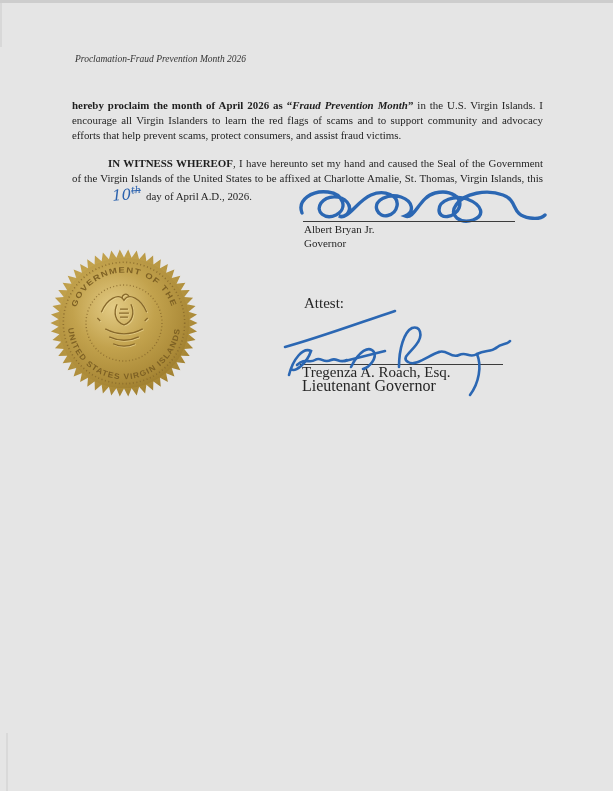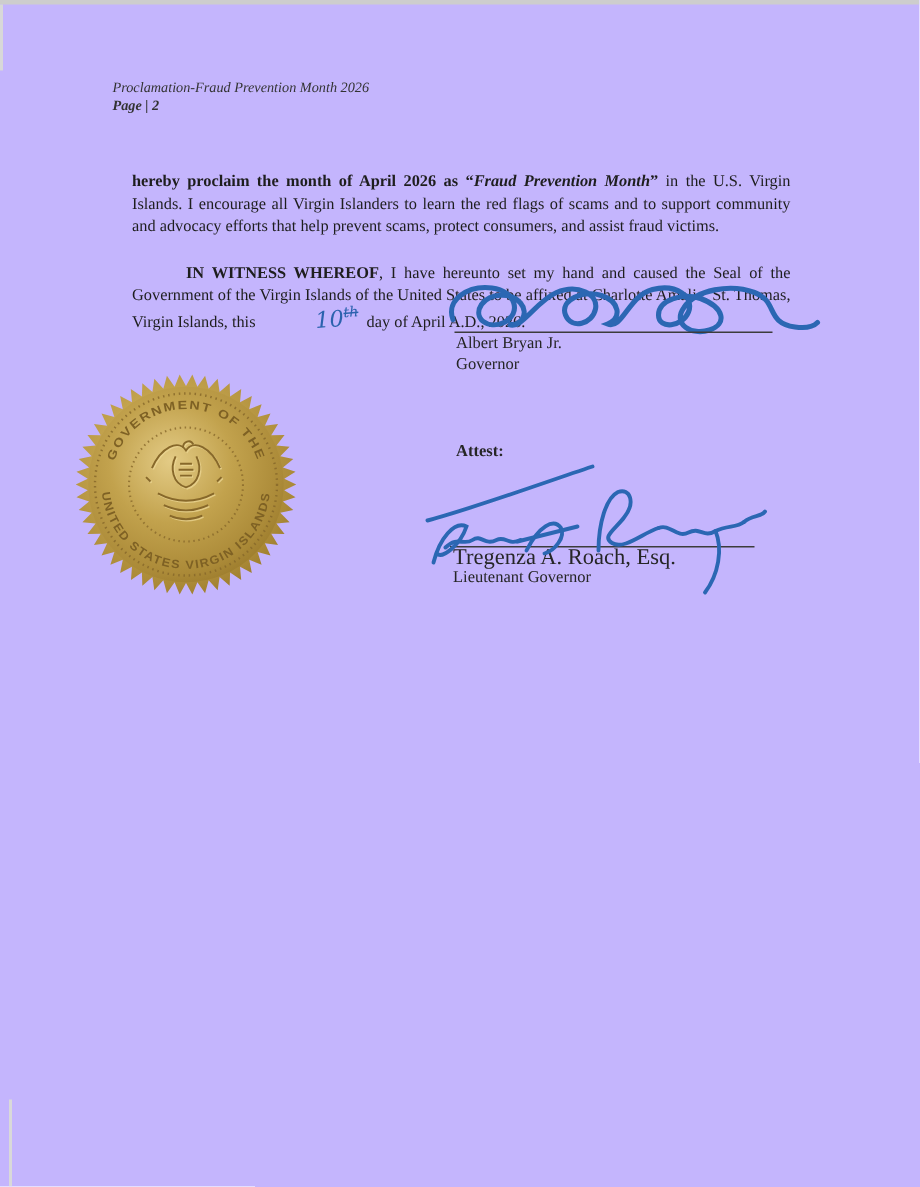--- a/index.html
+++ b/index.html
@@ -1,69 +1,68 @@
 <!DOCTYPE html>
 <html><head>
 <meta charset="utf-8">
 <style>
   html,body{margin:0;padding:0;background:#ffffff;}
   .page{
-    position:relative;width:613px;height:791px;background:#c4b5fd;overflow:hidden;
+    position:relative;width:613px;height:791px;background:#e5e5e5;overflow:hidden;
     font-family:"Liberation Serif", serif;color:#222;
   }
   
   .scan-top{position:absolute;left:0;top:0;width:613px;height:3px;background:#cdcdcd;}
   .scan-left{position:absolute;left:0;top:3px;width:2px;height:44px;background:#d8d8d8;}
   .scan-bottom-line{position:absolute;left:6px;top:733px;width:2px;height:58px;background:#d9d9d9;}
 
   .header{position:absolute;left:75px;top:53px;font-size:9.5px;line-height:12px;color:#333;}
   .header .h1{font-style:italic;}
   .header .h2{font-style:italic;font-weight:bold;}
 
   .body-text{position:absolute;left:72px;top:98px;width:471px;font-size:10.9px;line-height:15px;text-align:justify;color:#1e1e1e;}
-  .body-text p{margin:16px;}
+  .body-text p{margin:0;}
   .p2{margin-top:13px !important;text-indent:36px;}
   .bold{font-weight:bold;}
   .bi{font-weight:bold;font-style:italic;}
 
   .handwritten-day{
     display:inline-block;color:#2b62ae;font-style:italic;font-size:15px;line-height:10px;
     transform:rotate(-4deg) translateY(1px);margin:0 5px 0 4px;font-family:"DejaVu Serif", serif;
   }
   .handwritten-day sup{font-size:9.5px;text-decoration:line-through;}
 
   .gov-block{position:absolute;left:298px;top:184px;width:260px;height:70px;}
   .gov-sig{position:absolute;left:-2px;top:-2px;width:252px;height:46px;}
   .gov-line{position:absolute;left:5px;top:37px;width:212px;height:1px;background:#3c3c3c;}
   .gov-name{position:absolute;left:6px;top:39px;font-size:11px;line-height:13.5px;color:#262626;}
   .gov-title{position:absolute;left:6px;top:52.5px;font-size:11px;line-height:13.5px;color:#262626;text-align:center;}
 
   .seal{position:absolute;left:50px;top:249px;width:148px;height:148px;}
 
   .attest-block{position:absolute;left:303px;top:295px;width:240px;height:110px;}
-  .attest-label{position:absolute;left:1px;top:0;font-size:11px;font-weight:bold;color:#262626;}
+  .attest-label{position:absolute;left:1px;top:0;font-size:15px;font-weight:normal;color:#262626;}
   .lt-sig{position:absolute;left:-22px;top:8px;width:232px;height:96px;z-index:2;}
   .lt-line{position:absolute;left:-3px;top:69px;width:203px;height:1px;background:#3c3c3c;z-index:1;}
   .lt-name{position:absolute;left:-1px;top:71px;font-size:15px;line-height:13.5px;color:#262626;z-index:1;}
-  .lt-title{position:absolute;left:-1px;top:84px;font-size:11px;line-height:13.5px;color:#262626;z-index:1;}
+  .lt-title{position:absolute;left:-1px;top:84px;font-size:16px;line-height:13.5px;color:#262626;z-index:1;}
 
   .seal-text{font-family:"Liberation Sans", sans-serif;font-size:8px;letter-spacing:1px;font-weight:bold;}
 </style>
 </head>
 <body>
 
 <div class="page">
 
   <div class="scan-top"></div>
   <div class="scan-left"></div>
   <div class="scan-bottom-line"></div>
 
   <div class="header">
     <div class="h1">Proclamation-Fraud Prevention Month 2026</div>
-    <div class="h2">Page | 2</div>
   </div>
 
   <div class="body-text">
     <p><span class="bold">hereby proclaim the month of April 2026 as “</span><span class="bi">Fraud Prevention Month</span><span class="bold">”</span><span> in the U.S. Virgin Islands. I encourage all Virgin Islanders to learn the red flags of scams and to support community and advocacy efforts that help prevent scams, protect consumers, and assist fraud victims.</span></p>
     <p class="p2"><span class="bold">IN WITNESS WHEREOF</span><span>, I have hereunto set my hand and caused the Seal of the Government of the Virgin Islands of the United States to be affixed at Charlotte Amalie, St. Thomas, Virgin Islands, this</span><span class="handwritten-day"><span>10</span><sup>th</sup></span><span>day of April A.D., 2026.</span></p>
   </div>
 
   <div class="gov-block">
     <svg class="gov-sig" viewBox="0 0 252 46">
       <path fill="none" stroke-width="3.4" stroke-linecap="round" d="M6,31 C1,18 16,8 32,10 C48,12 52,27 40,33 C29,38 19,30 25,21 C31,13 45,13 51,20 C57,27 51,36 43,34

